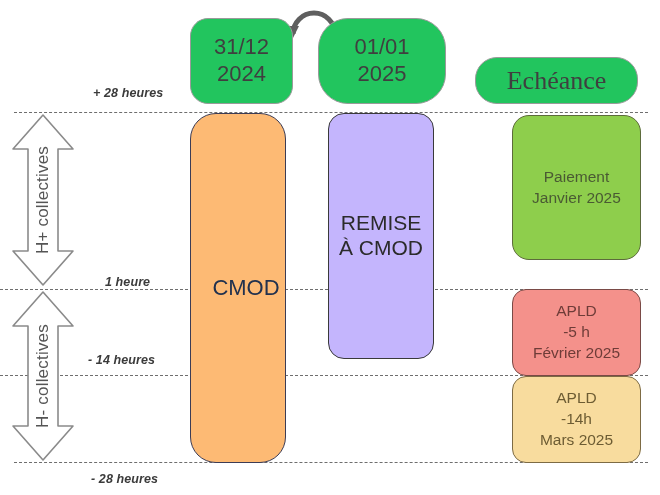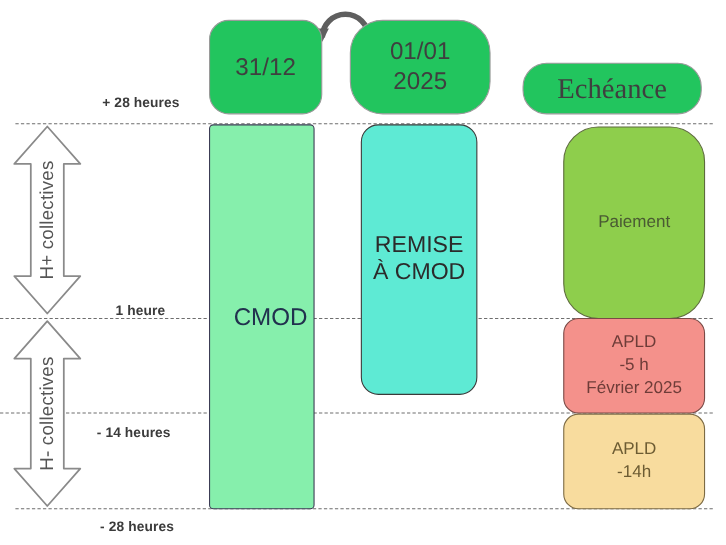--- a/index.html
+++ b/index.html
@@ -9,24 +9,24 @@
 
   
   .gridline{position:absolute;height:0;border-top:1.5px dashed #6e6e6e;}
   .gridline.g28p{left:14px;right:12px;top:112px;}
   .gridline.g0{left:0px;right:12px;top:289px;}
   .gridline.g14m{left:0px;right:12px;top:375px;}
   .gridline.g28m{left:14px;right:12px;top:462px;}
 
   
   .axis-label{position:absolute;font-size:12.5px;font-weight:bold;color:#3b3b3b;
-              letter-spacing:.1px;white-space:nowrap;}
+              letter-spacing:.1px;white-space:nowrap;font-style:italic;}
   .lbl-28p{left:93px;top:86px;}
   .lbl-0{left:105px;top:275px;}
-  .lbl-14m{left:88px;top:353px;margin-top:33px;}
+  .lbl-14m{left:88px;top:353px;}
   .lbl-28m{left:91px;top:472px;}
 
   
   .vArrow{position:absolute;}
   .vArrow svg{display:block;}
   .vArrow .rot{position:absolute;left:0;top:0;width:100%;height:100%;
                display:flex;align-items:center;justify-content:center;}
   .rot span{transform:rotate(-90deg);white-space:nowrap;font-size:17px;
             color:#555;letter-spacing:.2px;}
   #arrow-hplus{left:10px;top:113px;width:66px;height:174px;}
@@ -43,27 +43,27 @@
   #hdr-echeance{left:475px;top:57px;width:161px;height:45px;
             border-radius:22px;font-size:26px;font-family:Liberation Serif, serif;}
 
   
   #loop-arc{position:absolute;left:283px;top:0px;width:62px;height:40px;}
 
   
   .bar{position:absolute;display:flex;align-items:center;justify-content:center;
        text-align:center;box-sizing:border-box;}
   #bar-cmod{left:190px;top:113px;width:96px;height:350px;
-            background:#86efac;border:1.6px solid #3c3c55;border-radius:4px;
+            background:#fdba74;border:1.6px solid #3c3c55;border-radius:26px;
             font-size:22px;color:#21314e;padding-left:16px;}
   #bar-remise{left:328px;top:113px;width:106px;height:246px;
-            background:#5eead4;border:1.8px solid #3a3a3a;border-radius:16px;
+            background:#c4b5fd;border:1.8px solid #3a3a3a;border-radius:16px;
             font-size:21px;line-height:1.18;color:#2b2b2b;}
-  #bar-paiement{left:512px;top:115px;width:129px;height:175px;
-            background:#8ece4c;border:1.6px solid #5d6b3c;border-radius:32px;
+  #bar-paiement{left:512px;top:115px;width:129px;height:145px;
+            background:#8ece4c;border:1.6px solid #5d6b3c;border-radius:17px;
             font-size:15.5px;line-height:1.35;color:#4a5a33;}
   #bar-apld-fev{left:512px;top:289px;width:129px;height:87px;
             background:#f4918b;border:1.6px solid #7a4a46;border-radius:14px;
             font-size:15.5px;line-height:1.35;color:#6e3c38;}
   #bar-apld-mars{left:512px;top:376px;width:129px;height:87px;
             background:#f8dc9e;border:1.6px solid #7d6b44;border-radius:14px;
             font-size:15.5px;line-height:1.35;color:#6d5c33;}
 
   .bar .txt,.pill .txt{pointer-events:none;}
 </style>
@@ -102,20 +102,21 @@
 
   <svg id="loop-arc" viewBox="0 0 62 40">
     <path d="M10 34 A21 21 0 0 1 52 34" fill="none" stroke="#5f5f5f" stroke-width="5"></path>
     <path d="M4 26 L10 38 L16 26 Z" fill="#5f5f5f"></path>
     <path d="M46 26 L52 38 L58 26 Z" fill="#5f5f5f"></path>
   </svg>
 
   <div class="pill" id="hdr-cmod">
     <div class="txt">
       <div>31/12</div>
+      <div>2024</div>
     </div>
   </div>
 
   <div class="pill" id="hdr-remise">
     <div class="txt">
       <div>01/01</div>
       <div>2025</div>
     </div>
   </div>
 
@@ -130,31 +131,33 @@
   <div class="bar" id="bar-remise">
     <div class="txt">
       <div>REMISE</div>
       <div>À CMOD</div>
     </div>
   </div>
 
   <div class="bar" id="bar-paiement">
     <div class="txt">
       <div>Paiement</div>
+      <div>Janvier 2025</div>
     </div>
   </div>
 
   <div class="bar" id="bar-apld-fev">
     <div class="txt">
       <div>APLD</div>
       <div>-5 h</div>
       <div>Février 2025</div>
     </div>
   </div>
 
   <div class="bar" id="bar-apld-mars">
     <div class="txt">
       <div>APLD</div>
       <div>-14h</div>
+      <div>Mars 2025</div>
     </div>
   </div>
 
 </div>
 
 </body></html>

